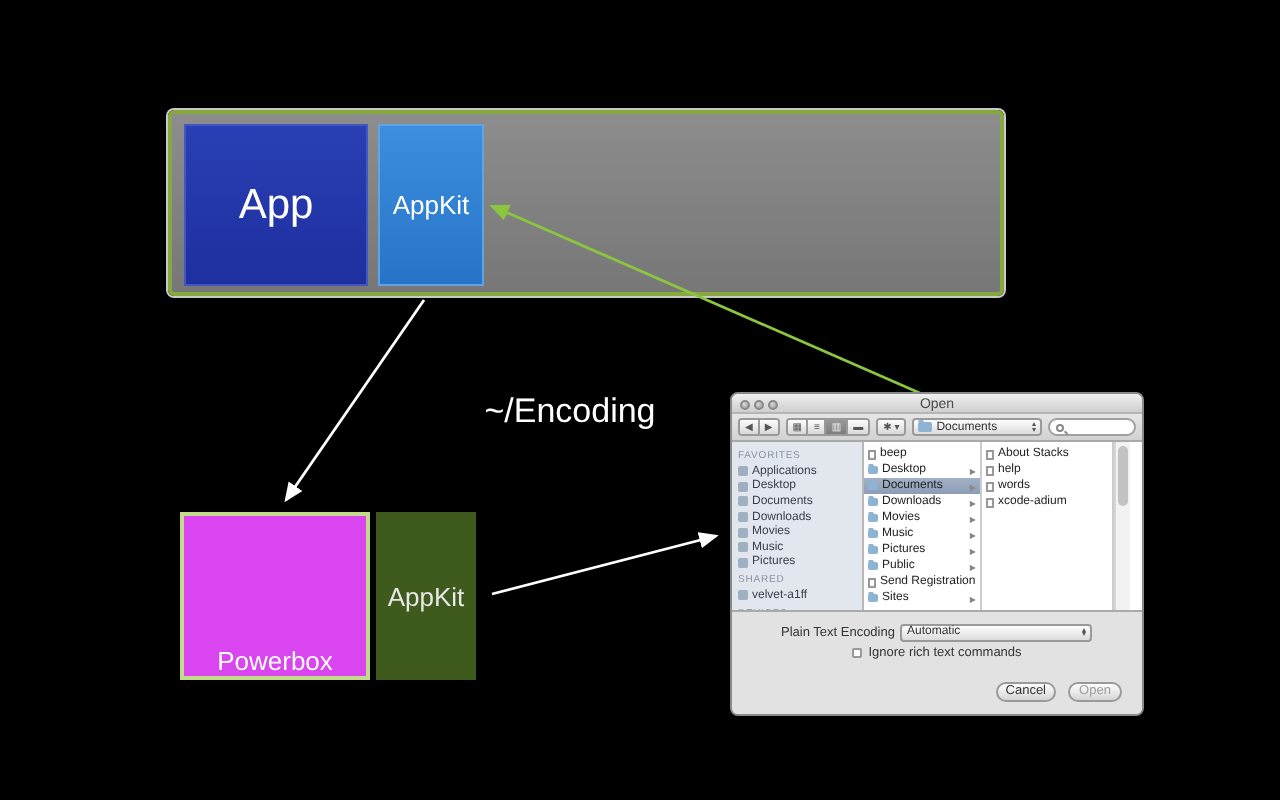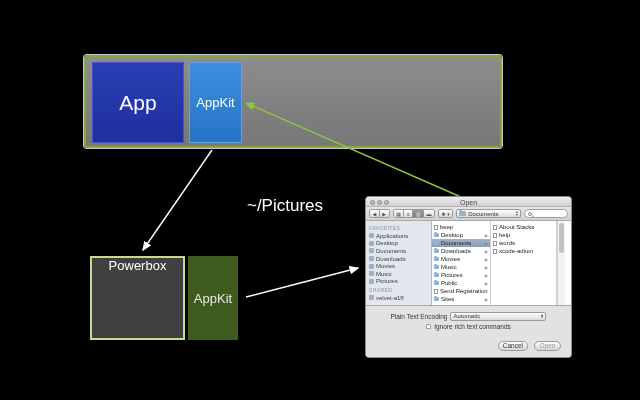--- a/index.html
+++ b/index.html
@@ -12,22 +12,22 @@
     box-shadow:0 0 0 1px #c9c9c9;}
   .appBox{position:absolute;left:6px;top:5px;width:92px;height:81px;
     background:linear-gradient(#2a3fb5,#1e2f9e);border:1px solid #4356c4;
     display:flex;align-items:center;justify-content:center;color:#fff;font-size:21px;}
   .appkitBox{position:absolute;left:103px;top:5px;width:53px;height:81px;
     background:linear-gradient(#3d8ede,#2674c8);border:1px solid #62a3e4;
     display:flex;align-items:center;justify-content:center;color:#fff;font-size:13px;}
   #docPath{position:absolute;left:210px;top:196px;width:150px;text-align:center;
     color:#fff;font-size:17px;text-shadow:0 1px 2px rgba(0,0,0,.8);}
   #powerboxBox{position:absolute;left:90px;top:256px;width:95px;height:84px;
-    background:#404040;border:2px solid #c3dc8c;
-    display:flex;align-items:flex-start;justify-content:center;color:#fff;font-size:13px;}
+    background:#d946ef;border:2px solid #c3dc8c;
+    display:flex;align-items:flex-end;justify-content:center;color:#fff;font-size:13px;}
   #pbAppkitBox{position:absolute;left:188px;top:256px;width:50px;height:84px;
     background:#3e5a1c;display:flex;align-items:center;justify-content:center;color:#e8e8e8;font-size:13px;}
   #arrows{position:absolute;left:0;top:0;width:640px;height:400px;pointer-events:none;}
 
   
   #dialog{position:absolute;left:365px;top:196px;width:207px;height:162px;
     background:#e8e8e8;border:1px solid #8a8a8a;border-radius:4px;overflow:hidden;
     font-size:6px;color:#333;}
   #titlebar{position:relative;height:10px;background:linear-gradient(#efefef,#cfcfcf);
     border-bottom:1px solid #b5b5b5;}
@@ -90,21 +90,21 @@
 
   <div id="topContainer">
     <div class="appBox">
       <span>App</span>
     </div>
     <div class="appkitBox">
       <span>AppKit</span>
     </div>
   </div>
 
-  <div id="docPath">~/Pictures</div>
+  <div id="docPath">~/Encoding</div>
 
   <div id="powerboxBox">
     <span>Powerbox</span>
   </div>
   <div id="pbAppkitBox">
     <span>AppKit</span>
   </div>
 
   <svg id="arrows">
     <defs>

